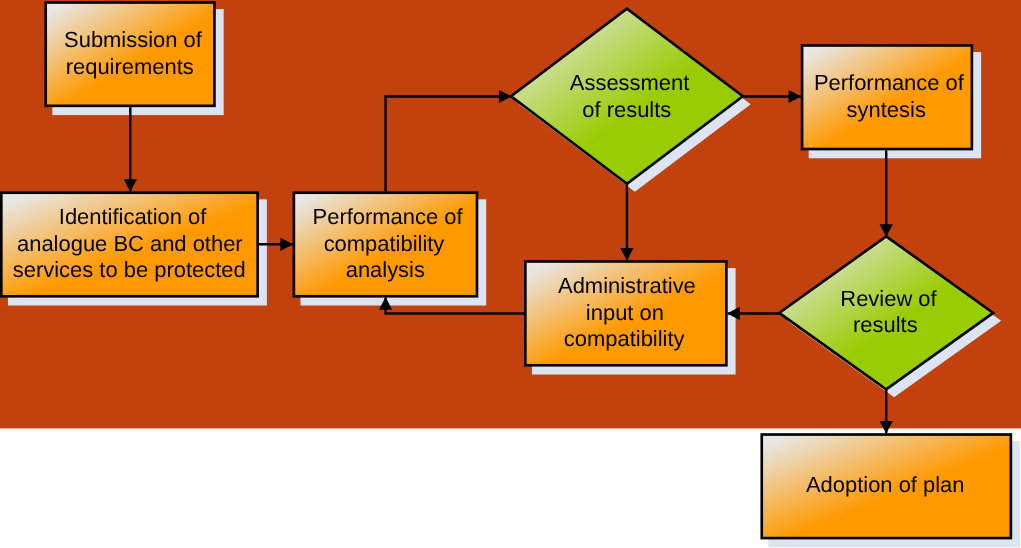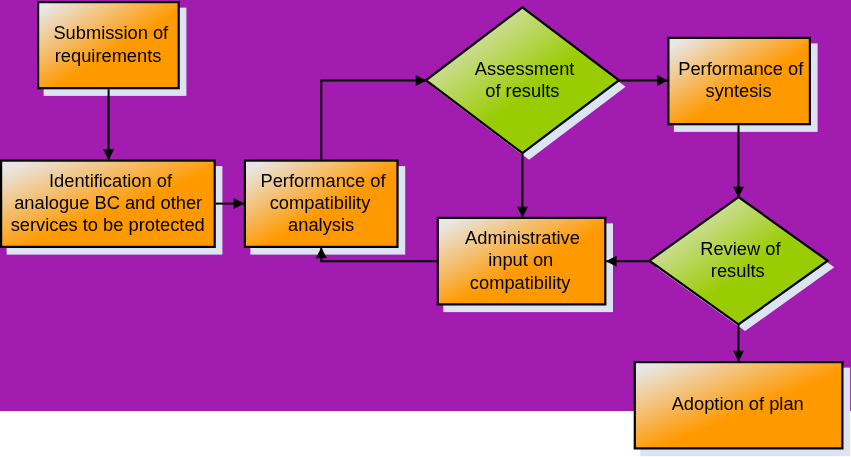--- a/index.html
+++ b/index.html
@@ -1,18 +1,18 @@
 <!DOCTYPE html>
 <html><head>
 <meta charset="utf-8">
 <title>Flowchart</title>
 <style>
   html,body{margin:0;padding:0;background:#ffffff;}
   body{width:851px;height:457px;overflow:hidden;font-family:"Liberation Sans",sans-serif;}
-  #stage{position:relative;width:851px;height:411px;background:#a21caf;text-decoration:underline;}
+  #stage{position:relative;width:851px;height:357px;background:#c2410c;text-decoration:underline;}
   svg{display:block;}
 </style>
 </head>
 <body>
 
 <div id="stage">
 <svg id="chart" width="851" height="457" viewBox="0 0 851 457">
       <defs>
         <linearGradient id="gProc" x1="0" y1="0" x2="1" y2="1">
           <stop offset="0" stop-color="#e8e7e6"></stop>

